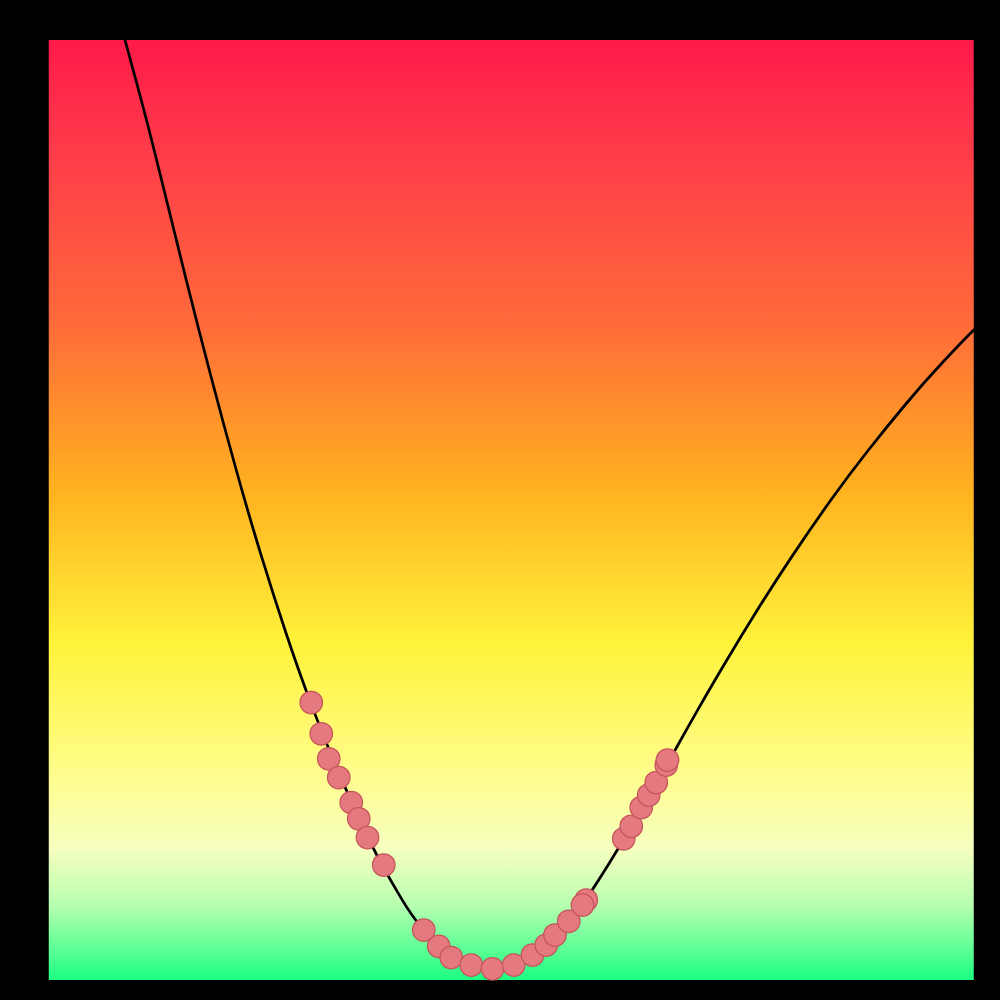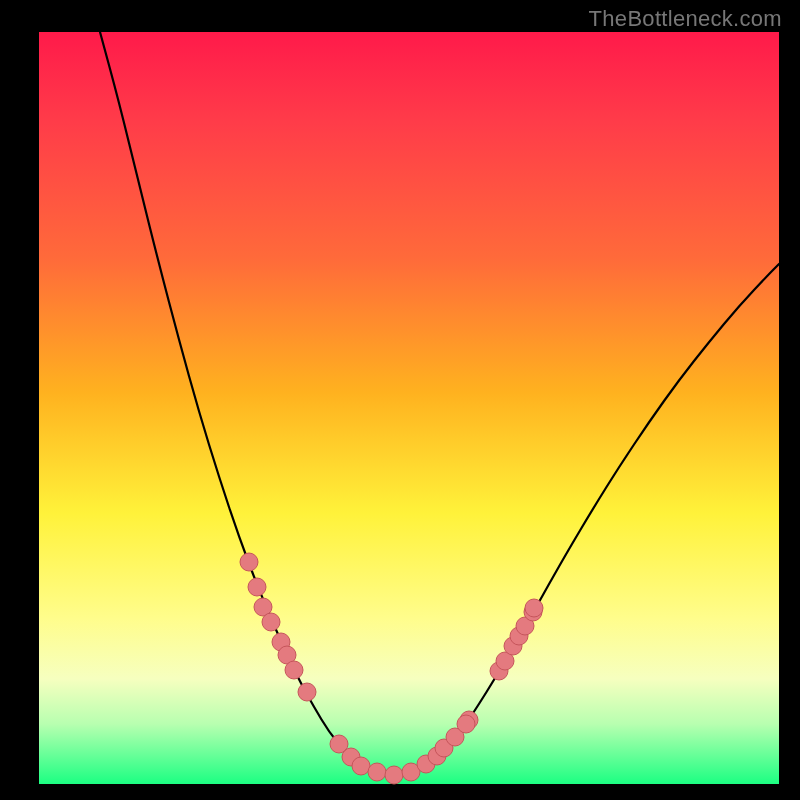--- a/index.html
+++ b/index.html
@@ -90,14 +90,13 @@
         <circle cx="460" cy="639" r="9" fill="#e47a7f" stroke="#c6555b" stroke-width="1"></circle>
         <circle cx="466" cy="629" r="9" fill="#e47a7f" stroke="#c6555b" stroke-width="1"></circle>
         <circle cx="474" cy="614" r="9" fill="#e47a7f" stroke="#c6555b" stroke-width="1"></circle>
         <circle cx="480" cy="604" r="9" fill="#e47a7f" stroke="#c6555b" stroke-width="1"></circle>
         <circle cx="486" cy="594" r="9" fill="#e47a7f" stroke="#c6555b" stroke-width="1"></circle>
         <circle cx="494" cy="580" r="9" fill="#e47a7f" stroke="#c6555b" stroke-width="1"></circle>
         <circle cx="495" cy="576" r="9" fill="#e47a7f" stroke="#c6555b" stroke-width="1"></circle>
       </g>
   </svg>
 
-  <div class="watermark">TheBottleneck.com</div>
 </div>
 
 </body></html>

